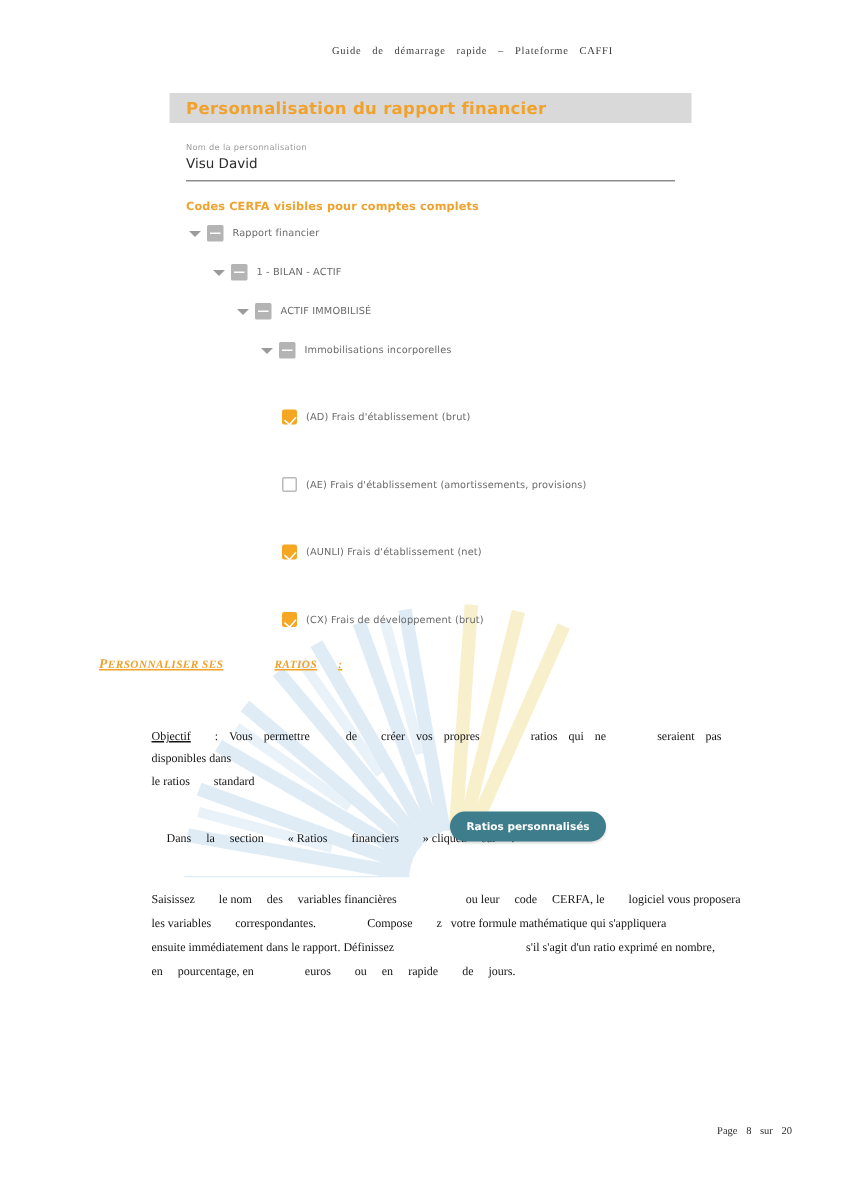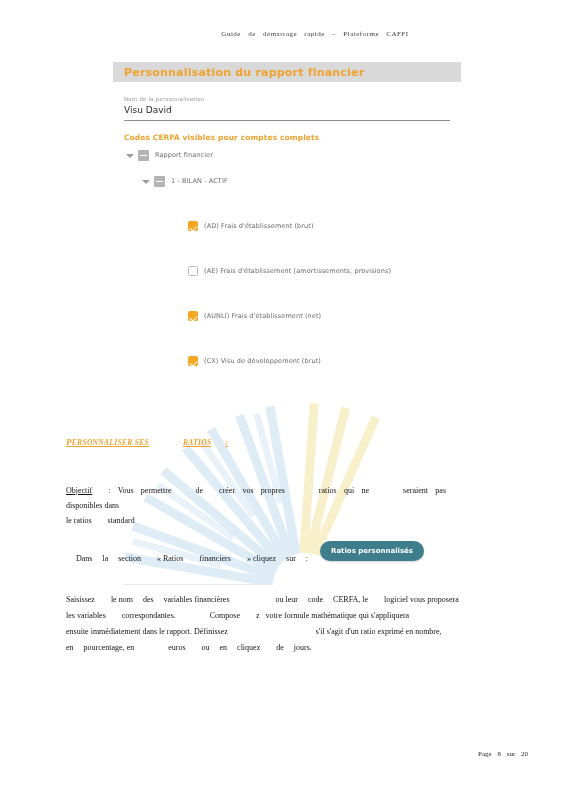--- a/index.html
+++ b/index.html
@@ -116,33 +116,34 @@
   }
   .ratios-head .small{font-size:7.5px;}
   .ratios-head .gap{display:inline-block;width:34px;}
   .ratios-head .gap2{display:inline-block;width:14px;}
 
   .para{
     position:absolute;z-index:3;
     font-family:"Liberation Serif",serif;
     font-size:8px;color:#141414;line-height:15px;
     text-align:justify;
+    margin-left:35px;
   }
   #para-objectif{left:66px;top:483px;width:380px;}
   #para-objectif .obj{text-decoration:underline;}
   #para-section{left:66px;top:551px;width:300px;}
   #para-final{left:66px;top:592px;width:415px;line-height:16px;}
 
   .sp{display:inline-block;}
   .s6{width:6px;}  .s10{width:10px;} .s16{width:16px;}
   .s24{width:24px;} .s34{width:34px;} .s46{width:46px;} .s88{width:88px;}
 
   
   .pill{
-    position:absolute;left:320px;top:541px;z-index:4;
+    position:absolute;left:300px;top:541px;z-index:4;
     background:#3e7d8c;color:#ffffff;border-radius:14px;
     padding:6px 11px;font-family:"DejaVu Sans",sans-serif;
     font-size:7px;font-weight:600;white-space:nowrap;
     box-shadow:0 1px 2px rgba(0,0,0,.18);
   }
 
   .footer{
     position:absolute;right:38px;bottom:42px;z-index:3;
     font-family:"Liberation Serif",serif;font-size:7px;color:#2b2b2b;
     word-spacing:4px;
@@ -215,40 +216,50 @@
         <span class="node-label">Rapport financier</span>
       </div>
 
       <div class="tree-row lvl1">
         <span class="tw"></span>
         <span class="node-box"></span>
         <span class="node-label">1 - BILAN - ACTIF</span>
       </div>
 
 
-
+      <div class="tree-row lvl2">
+        <span class="tw"></span>
+        <span class="node-box"></span>
+        <span class="node-label">ACTIF IMMOBILISÉ</span>
+      </div>
+
+      <div class="tree-row lvl3">
+        <span class="tw"></span>
+        <span class="node-box"></span>
+        <span class="node-label">Immobilisations incorporelles</span>
+      </div>
 
       <div class="tree-row lvl4">
         <span class="cb on"></span>
         <span class="node-label">(AD) Frais d'établissement (brut)</span>
       </div>
 
       <div class="tree-row lvl4">
         <span class="cb off"></span>
         <span class="node-label">(AE) Frais d'établissement (amortissements, provisions)</span>
       </div>
 
       <div class="tree-row lvl4">
         <span class="cb on"></span>
         <span class="node-label">(AUNLI) Frais d'établissement (net)</span>
       </div>
 
       <div class="tree-row lvl4">
         <span class="cb on"></span>
-        <span class="node-label">(CX) Visu de développement (brut)</span>
+        <span class="node-label">(CX) Frais de développement (brut)</span>
       </div>
 
     </div>
   </div>
 
   <div class="ratios-head">
     <span>P</span><span class="small">ERSONNALISER SES</span><span class="gap"></span><span class="small">RATIOS</span><span class="gap2"></span><span class="small">:</span>
   </div>
 
   <div class="para" id="para-objectif">
@@ -260,18 +271,18 @@
   <div class="para" id="para-section">
     <span class="sp s10"></span><span>Dans</span><span class="sp s10"></span><span>la</span><span class="sp s10"></span><span>section</span><span class="sp s16"></span><span>« Ratios</span><span class="sp s16"></span><span>financiers</span><span class="sp s16"></span><span>» cliquez</span><span class="sp s10"></span><span>sur</span><span class="sp s10"></span><span>:</span>
   </div>
 
   <div class="pill">Ratios personnalisés</div>
 
   <div class="para" id="para-final">
     <span>Saisissez</span><span class="sp s16"></span><span>le nom</span><span class="sp s10"></span><span>des</span><span class="sp s10"></span><span>variables financières</span><span class="sp s46"></span><span>ou leur</span><span class="sp s10"></span><span>code</span><span class="sp s10"></span><span>CERFA, le</span><span class="sp s16"></span><span>logiciel vous proposera</span><br>
     <span>les variables</span><span class="sp s16"></span><span>correspondantes.</span><span class="sp s34"></span><span>Compose</span><span class="sp s16"></span><span>z</span><span class="sp s6"></span><span>votre formule mathématique qui s'appliquera</span><br>
     <span>ensuite immédiatement dans le rapport. Définissez</span><span class="sp s88"></span><span>s'il s'agit d'un ratio exprimé en nombre,</span><br>
-    <span>en</span><span class="sp s10"></span><span>pourcentage, en</span><span class="sp s34"></span><span>euros</span><span class="sp s16"></span><span>ou</span><span class="sp s10"></span><span>en</span><span class="sp s10"></span><span>cliquez</span><span class="sp s16"></span><span>de</span><span class="sp s10"></span><span>jours.</span>
+    <span>en</span><span class="sp s10"></span><span>pourcentage, en</span><span class="sp s34"></span><span>euros</span><span class="sp s16"></span><span>ou</span><span class="sp s10"></span><span>en</span><span class="sp s10"></span><span>rapide</span><span class="sp s16"></span><span>de</span><span class="sp s10"></span><span>jours.</span>
   </div>
 
   <div class="footer">Page 8 sur 20</div>
 
 </div>
 
 </body></html>

